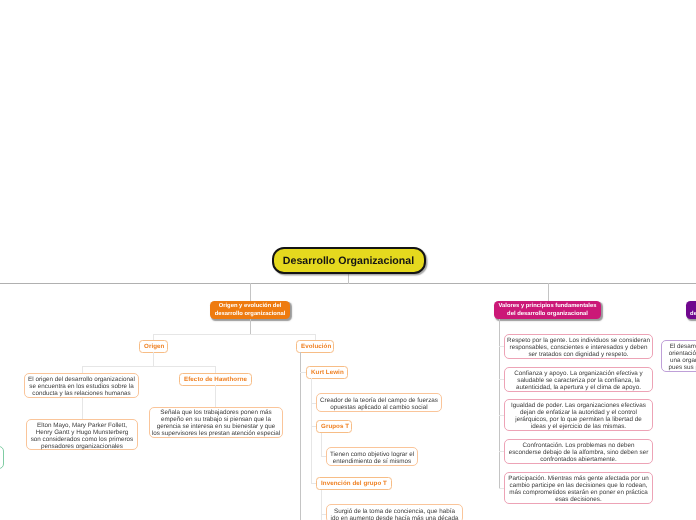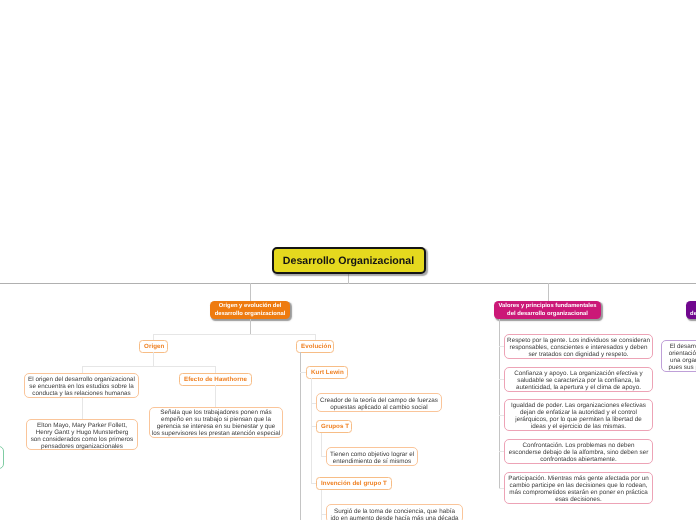--- a/index.html
+++ b/index.html
@@ -12,21 +12,21 @@
   .ln.lt{background:#e6e6e6;}
   .ln.h{height:1px;}
   .ln.v{width:1px;}
 
   .node{position:absolute;box-sizing:border-box;display:flex;align-items:center;
         justify-content:center;text-align:center;border-radius:6px;}
   .node span{display:block;width:100%;}
 
   
   #n-root{left:271.5px;top:247px;width:154px;height:27px;background:#e5d91e;
-      border:2px solid #141414;border-radius:5px;
+      border:2px solid #141414;border-radius:12px;
       box-shadow:1.5px 1.5px 1.2px rgba(60,60,60,.45);}
   #n-root span{font-size:10.6px;font-weight:bold;color:#141414;letter-spacing:0px;white-space:nowrap;}
 
   
   .topic{border-radius:4.5px;box-shadow:1.3px 1.3px 1.2px rgba(70,70,70,.55);padding:0 4px;}
   .topic span{font-size:5.8px;font-weight:bold;line-height:7.6px;color:#fff;letter-spacing:.02px;white-space:pre-line;position:relative;top:1px;}
 
   
   .pill{background:#fff;border:1px solid #f7bd86;border-radius:3.5px;padding:0 4px;}
   .pill span{font-size:6.2px;font-weight:bold;line-height:8px;color:#ef8022;letter-spacing:.08px;white-space:nowrap;position:relative;top:0.8px;}

